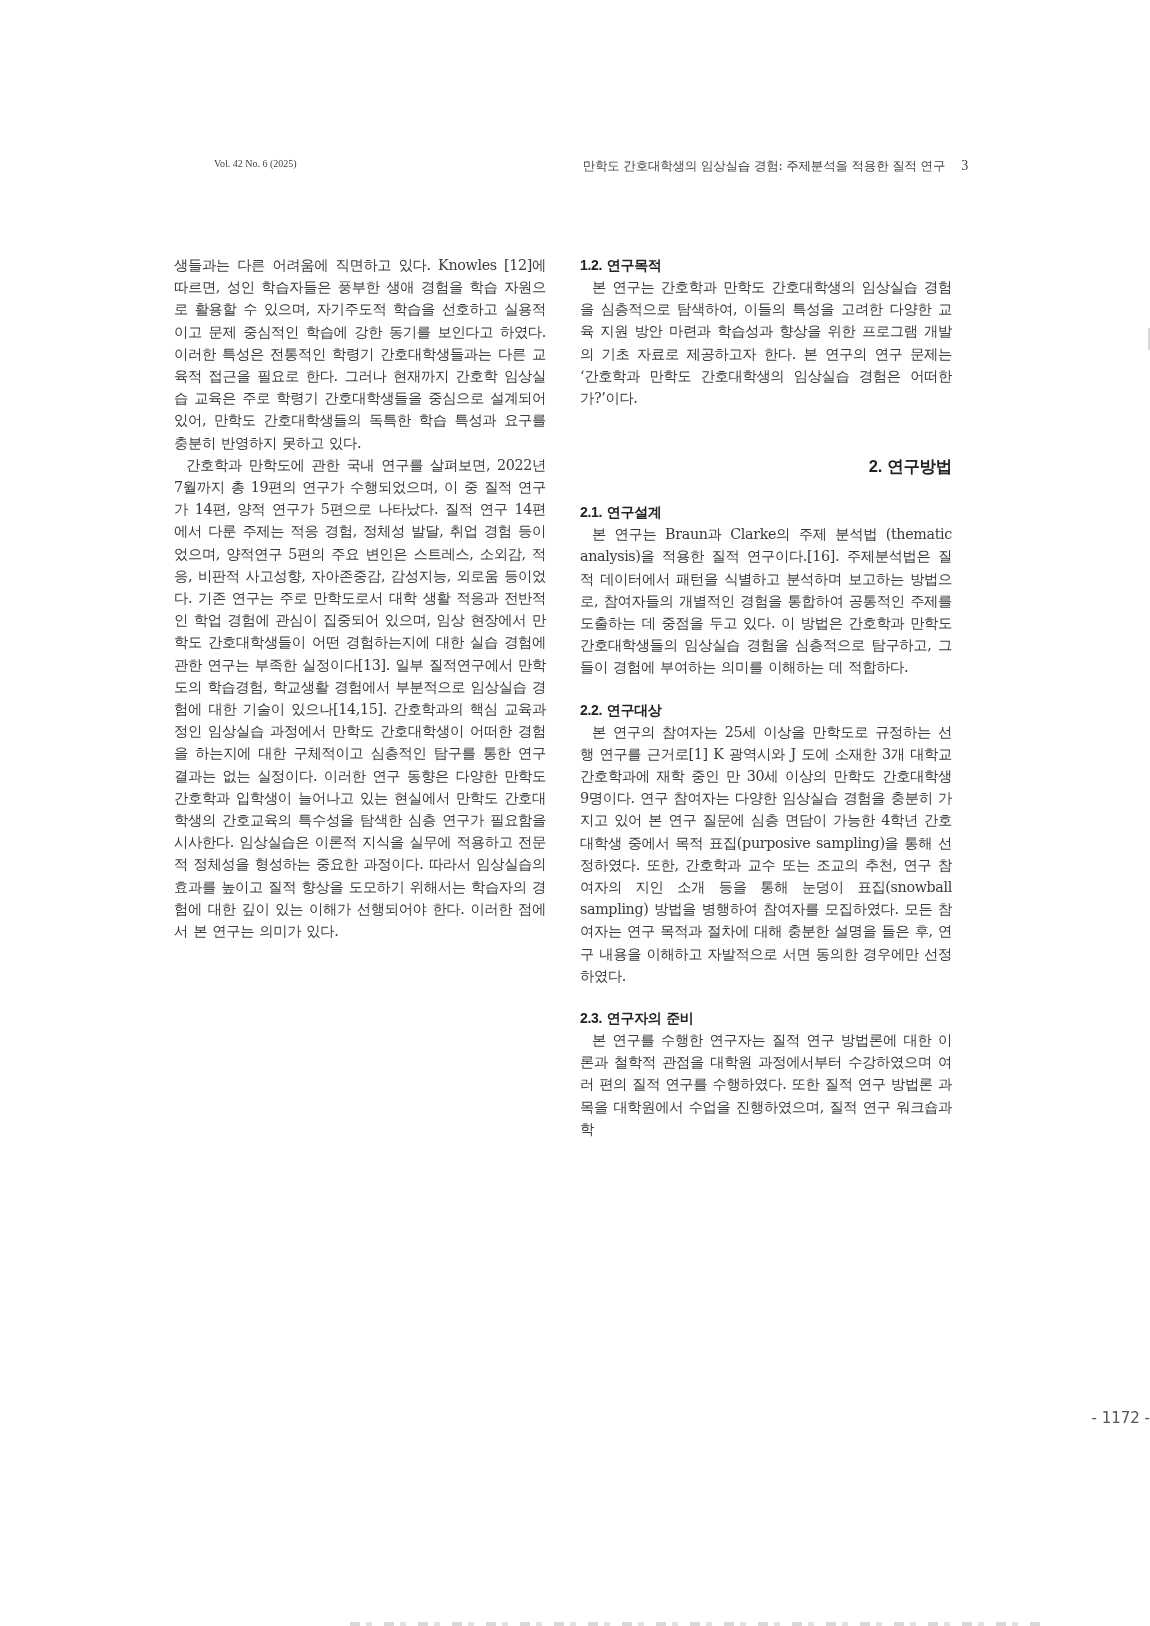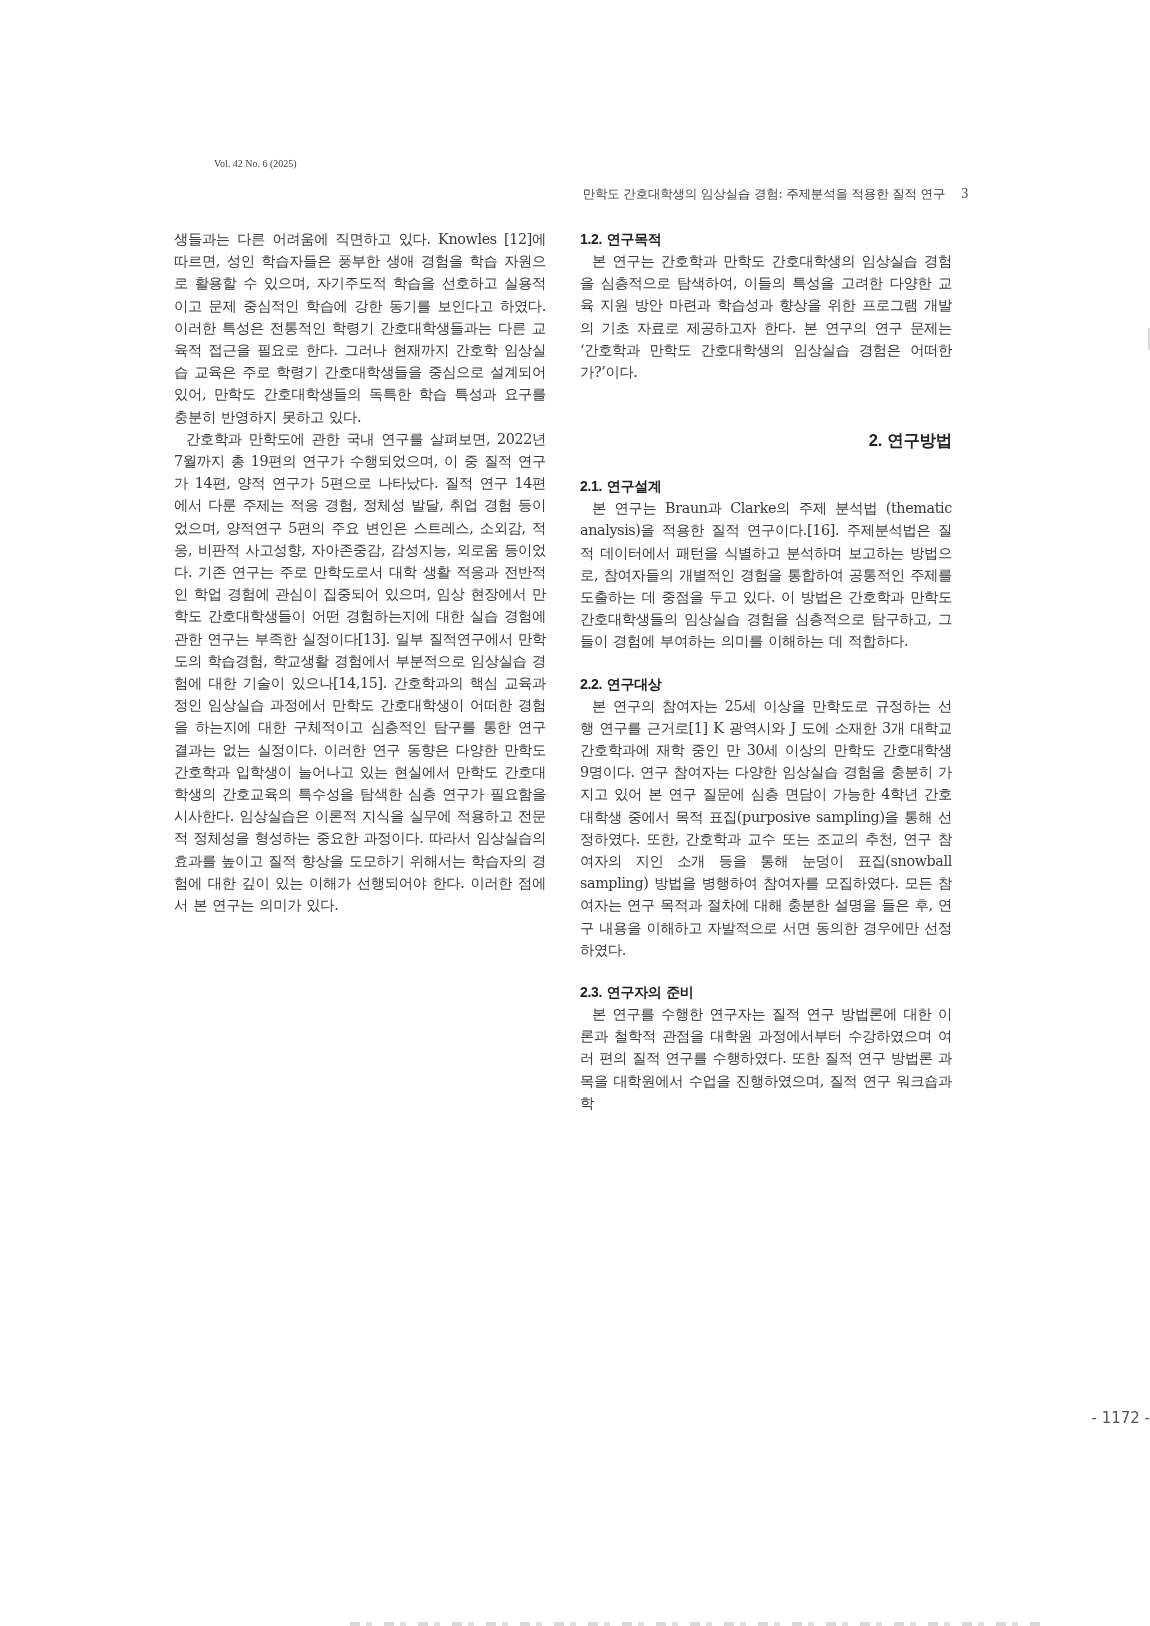--- a/index.html
+++ b/index.html
@@ -6,25 +6,25 @@
   body {
     width: 1150px; height: 1626px; position: relative; overflow: hidden;
     font-family: "DejaVu Serif", "Liberation Serif", serif;
     color: #3a3a3a;
   }
   .header {
     position: absolute; top: 158px; left: 178px; width: 790px;
     font-size: 13px; color: #444;
   }
   .header .left { position: absolute; left: 0; top: 0; font-family: "Liberation Serif", serif; font-size: 10px; margin-left: 36px; }
-  .header .right { position: absolute; right: 0; top: 0; white-space: nowrap; font-size: 12.5px; letter-spacing: -0.2px; margin-top: 28px; }
+  .header .right { position: absolute; right: 0; top: 0; white-space: nowrap; font-size: 12.5px; letter-spacing: -0.2px; }
   .header .right .pg { margin-left: 16px; font-family: "Liberation Serif", serif; font-size: 14px; }
 
   .col {
-    position: absolute; top: 228px; width: 372px;
+    position: absolute; top: 254px; width: 372px;
     font-size: 14.3px; line-height: 22.2px; text-align: justify;
     letter-spacing: -0.35px; word-spacing: 1px;
   }
   .col.left { left: 174px; }
   .col.right { left: 580px; }
   .col p { margin: 0; text-indent: 12px; }
   .col p.noindent { text-indent: 0; }
   .sec-h {
     font-family: Liberation Sans, sans-serif;
     font-weight: bold; font-size: 14px; color: #222; margin: 0; line-height: 22px;

